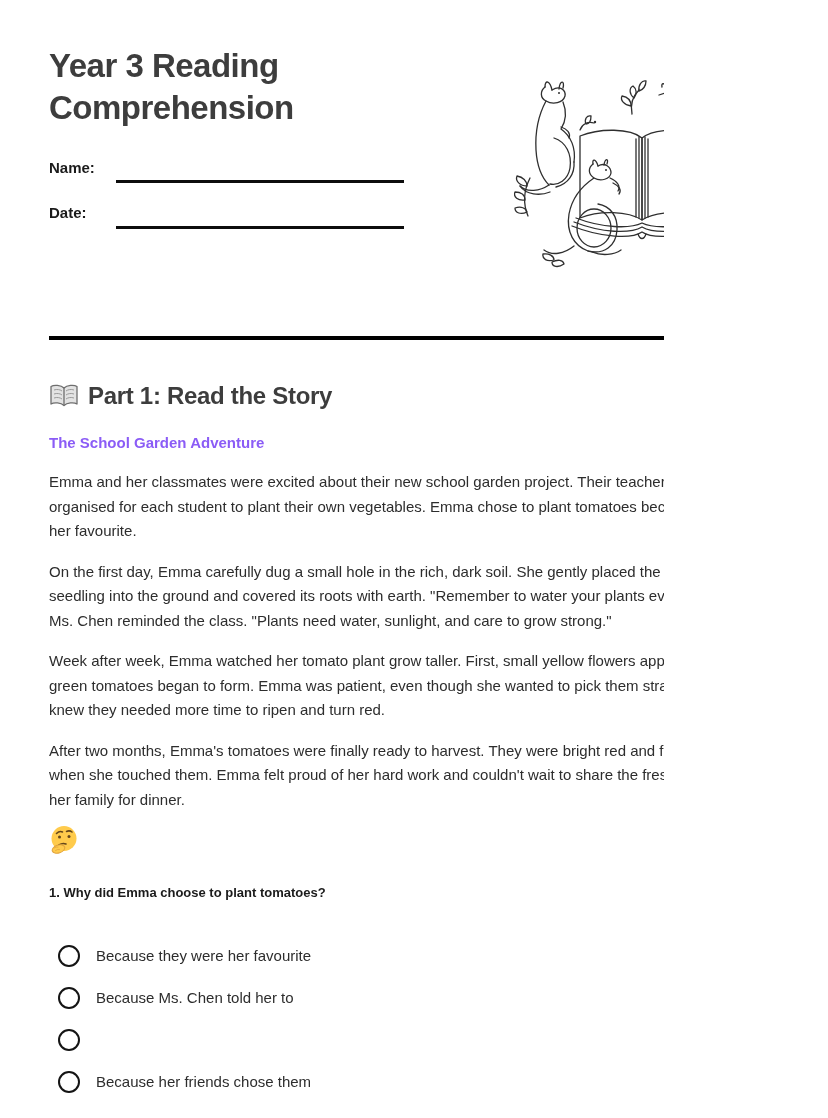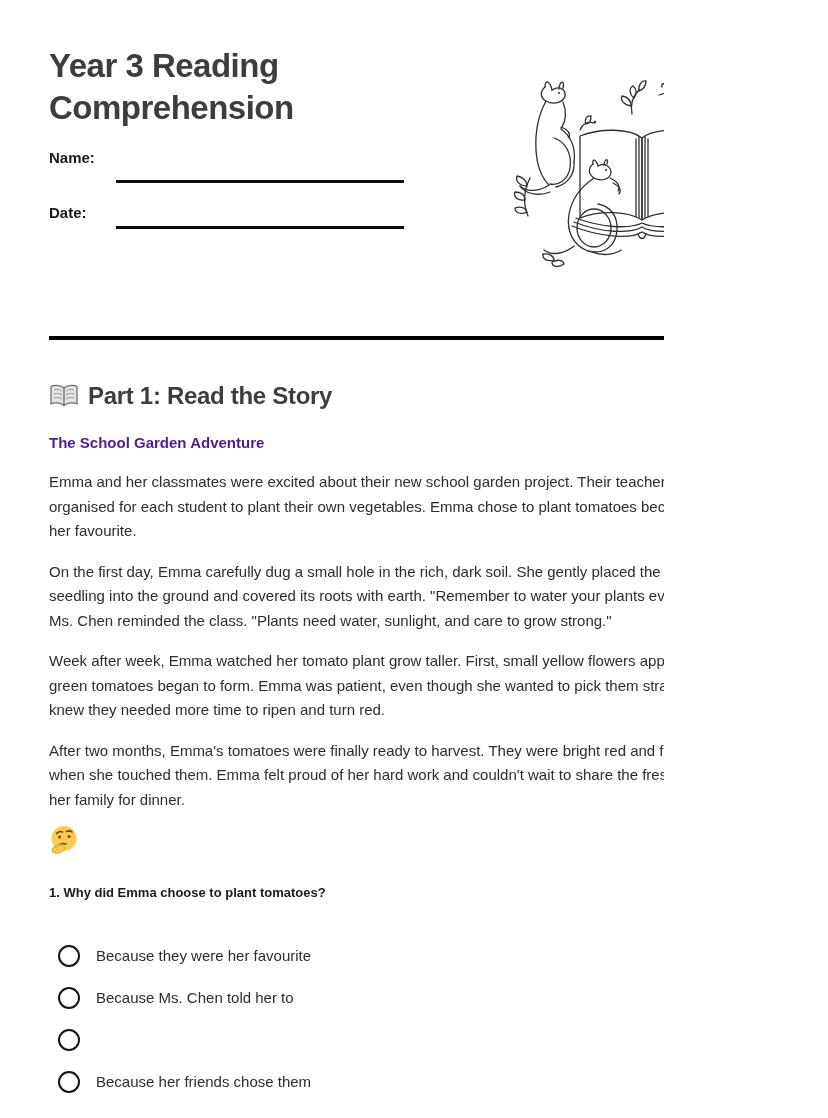--- a/index.html
+++ b/index.html
@@ -7,38 +7,38 @@
     position:relative;width:664px;height:1118px;background:#ffffff;overflow:hidden;
     font-family:Liberation Sans, sans-serif;
   }
   .title{
     position:absolute;left:49px;top:45px;width:440px;margin:0;
     font-size:33px;line-height:42px;font-weight:700;color:#3d3d3d;letter-spacing:-0.5px;
   }
   .field-label{
     position:absolute;left:49px;font-size:15px;font-weight:700;color:#1b1b1b;
   }
-  .name-label{top:149px;}
+  .name-label{top:159px;}
   .date-label{top:204px;}
   .field-line{
     position:absolute;left:116px;width:288px;height:2.5px;background:#0d0d0d;
   }
   .name-line{top:180px;}
   .date-line{top:226px;}
   .illustration{position:absolute;left:514px;top:74px;width:258px;height:220px;}
   .rule{position:absolute;left:49px;top:336px;width:730px;height:4px;background:#000;}
   .part{position:absolute;left:49px;width:732px;}
   .part1{top:380px;}
   .part2{top:823px;}
   .part-heading{
     display:flex;align-items:center;gap:9px;margin:0;height:32px;
     font-size:24px;font-weight:700;color:#3d3d3d;letter-spacing:-0.3px;
   }
   .part-heading .icon{display:inline-flex;flex:0 0 auto;}
-  .story-title{margin:21px 0 0 0;font-size:15px;font-weight:700;color:#4c1d95;line-height:20px;}
+  .story-title{margin:21px 0 0 0;font-size:15px;font-weight:700;color:#8b5cf6;line-height:20px;}
   .story p{margin:16px 0 0 0;font-size:15px;line-height:24.5px;color:#2d2d2d;}
   .story p:first-child{margin-top:17px;}
   .question{margin:28px 0 0 0;font-size:13px;font-weight:700;color:#1b1b1b;line-height:20px;}
   .options{margin:41px 0 0 0;padding-left:9px;}
   .option{display:flex;align-items:center;height:23px;margin-bottom:19px;cursor:pointer;}
   .radio{
     width:22px;height:22px;box-sizing:border-box;border:2.5px solid #141414;
     border-radius:50%;background:#fff;flex:0 0 auto;
   }
   .option-label{margin-left:16px;font-size:15px;color:#2d2d2d;}

